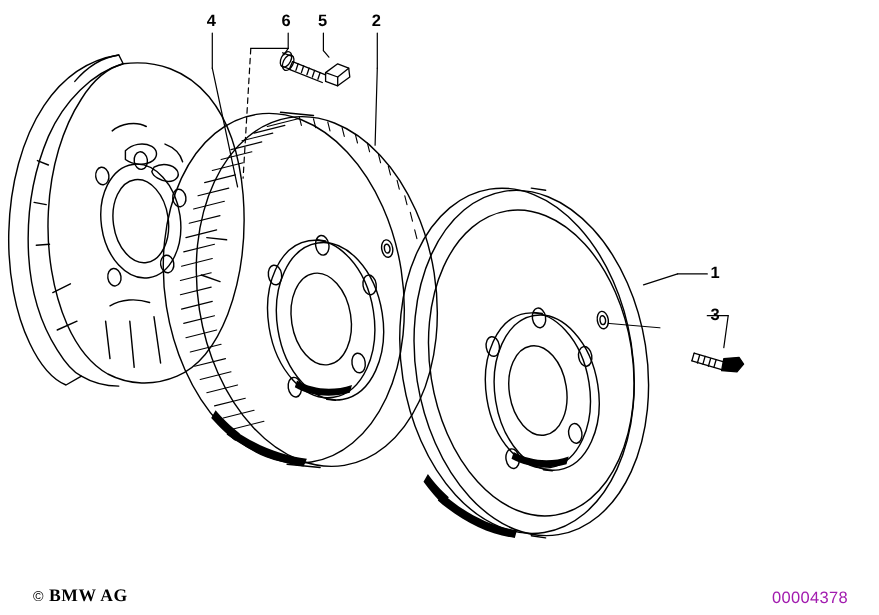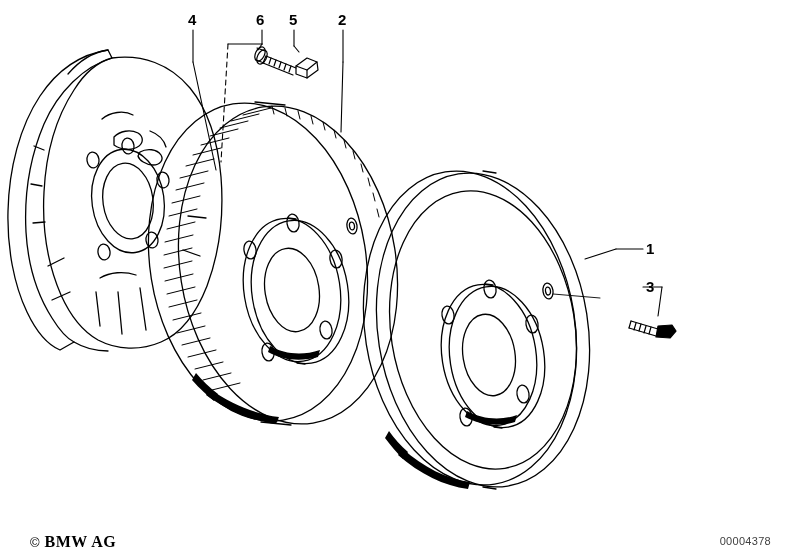--- a/index.html
+++ b/index.html
@@ -43,22 +43,22 @@
   #footer-brand .copyright-mark {
     font-family: "Liberation Sans", sans-serif;
     font-size: 13px;
     font-weight: normal;
   }
   #footer-partnumber {
     position: absolute;
     right: 28px;
     top: 535px;
     font-family: "Liberation Sans", sans-serif;
-    font-size: 11px;
-    color: #404040;
+    font-size: 15px;
+    color: #a21caf;
     letter-spacing: 0.3px;
   }
   svg.art {
     position: absolute;
     left: 0; top: 0;
     width: 799px;
     height: 559px;
   }
   svg.art * {
     vector-effect: non-scaling-stroke;

